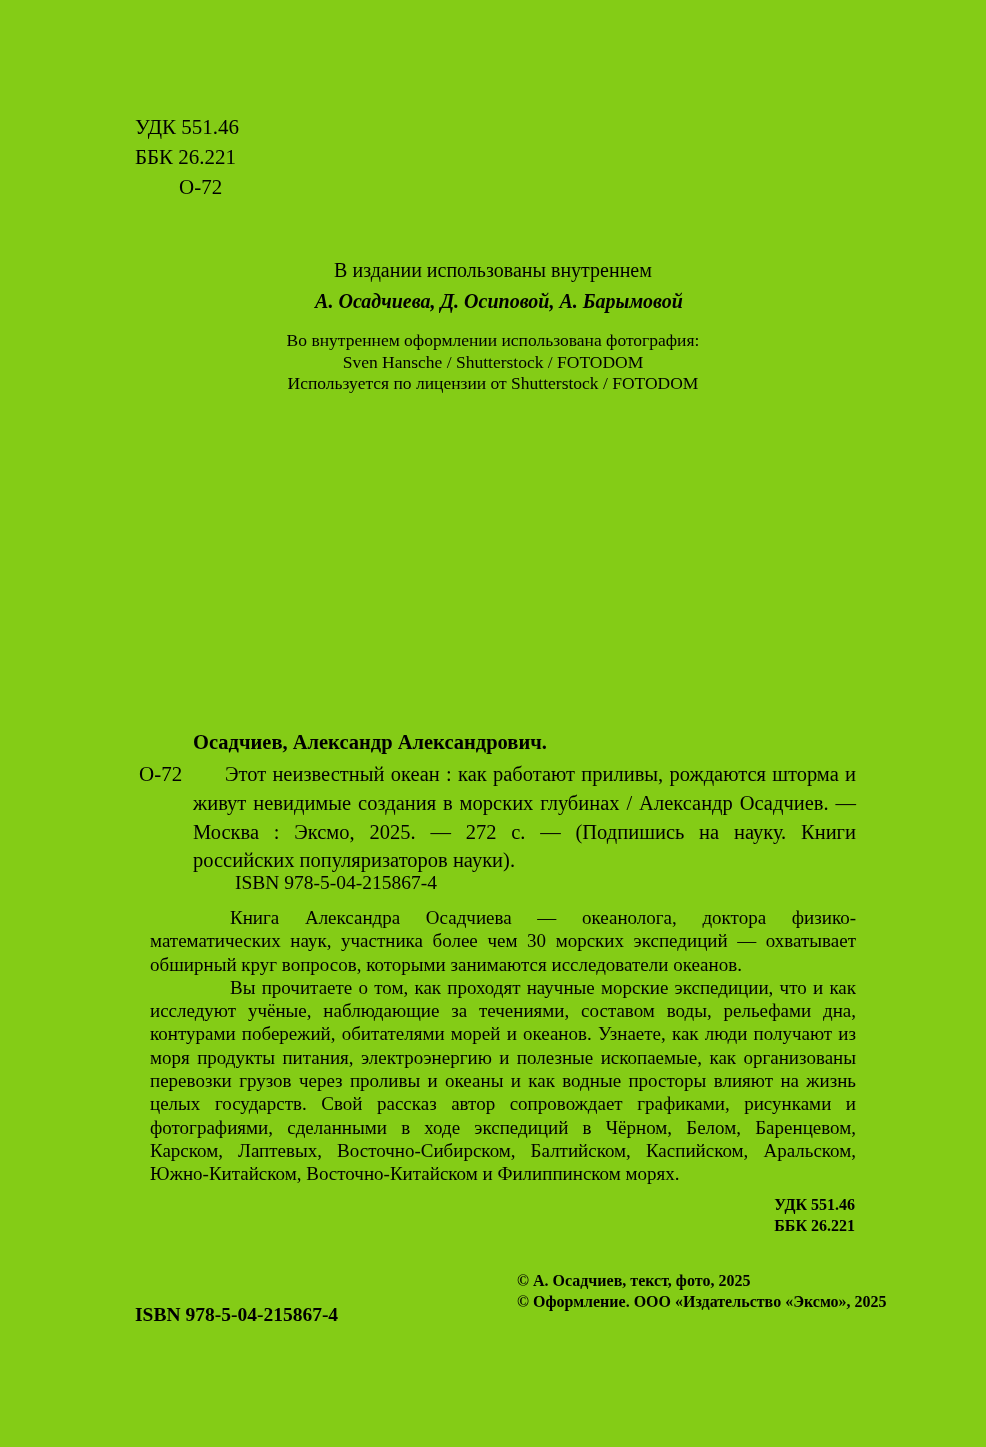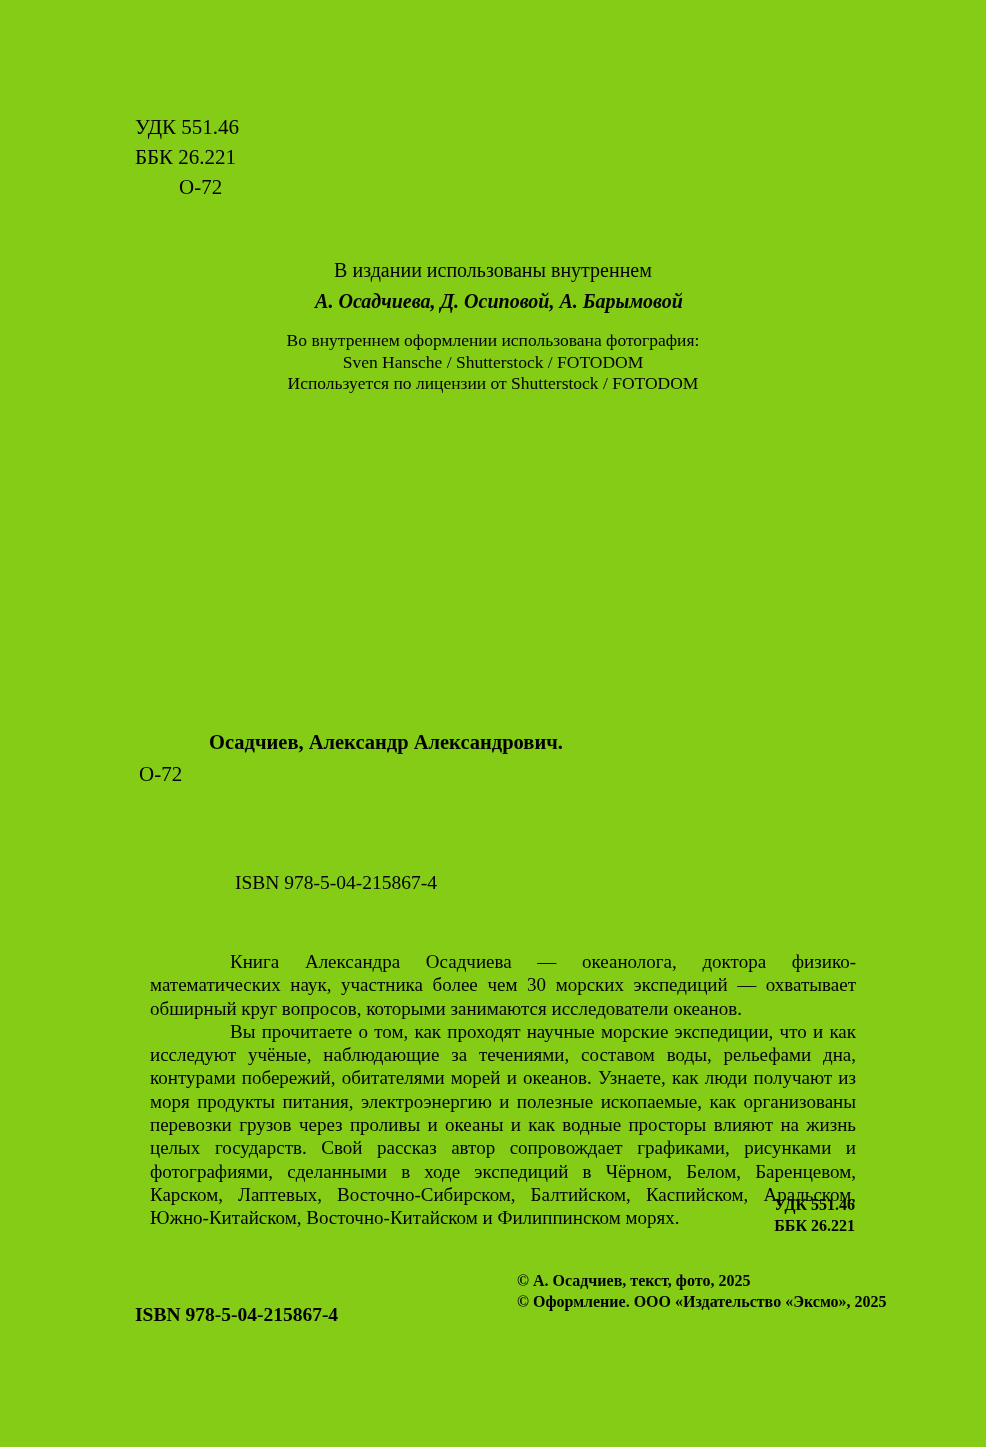--- a/index.html
+++ b/index.html
@@ -55,21 +55,20 @@
     font-size: 21px;
     white-space: nowrap;
   }
   .author-heading {
     position: absolute;
     left: 193px;
     top: 731px;
     font-size: 20.5px;
     font-weight: bold;
     white-space: nowrap;
-    margin-left: 16px;
   }
   .catalog-description {
     position: absolute;
     left: 193px;
     top: 760px;
     width: 663px;
     font-size: 20.5px;
     line-height: 28.8px;
     text-align: justify;
     text-indent: 32px;
@@ -84,21 +83,20 @@
 
   
   .annotation {
     position: absolute;
     left: 150px;
     top: 906px;
     width: 706px;
     font-size: 19px;
     line-height: 23.3px;
     text-align: justify;
-    margin-top: 44px;
   }
   .annotation p { margin: 0; text-indent: 80px; }
 
   
   .bottom-codes {
     position: absolute;
     right: 131px;
     top: 1194px;
     text-align: right;
     font-size: 16px;
@@ -147,20 +145,21 @@
   <div class="design-credits">
     <div>Во внутреннем оформлении использована фотография:</div>
     <div>Sven Hansche / Shutterstock / FOTODOM</div>
     <div>Используется по лицензии от Shutterstock / FOTODOM</div>
   </div>
 
   <div class="author-sign-gutter">О-72</div>
 
   <div class="author-heading">Осадчиев, Александр Александрович.</div>
 
+  <div class="catalog-description">Этот неизвестный океан : как работают приливы, рождаются шторма и живут невидимые создания в морских глубинах / Александр Осадчиев. — Москва : Эксмо, 2025. — 272 с. — (Подпишись на науку. Книги российских популяризаторов науки).</div>
 
   <div class="isbn-mid">ISBN 978-5-04-215867-4</div>
 
   <div class="annotation">
     <p>Книга Александра Осадчиева — океанолога, доктора физико-математических наук, участника более чем 30 морских экспедиций — охватывает обширный круг вопросов, которыми занимаются исследователи океанов.</p>
     <p>Вы прочитаете о том, как проходят научные морские экспедиции, что и как исследуют учёные, наблюдающие за течениями, составом воды, рельефами дна, контурами побережий, обитателями морей и океанов. Узнаете, как люди получают из моря продукты питания, электроэнергию и полезные ископаемые, как организованы перевозки грузов через проливы и океаны и как водные просторы влияют на жизнь целых государств. Свой рассказ автор сопровождает графиками, рисунками и фотографиями, сделанными в ходе экспедиций в Чёрном, Белом, Баренцевом, Карском, Лаптевых, Восточно-Сибирском, Балтийском, Каспийском, Аральском, Южно-Китайском, Восточно-Китайском и Филиппинском морях.</p>
   </div>
 
   <div class="bottom-codes">
     <div>УДК 551.46</div>

